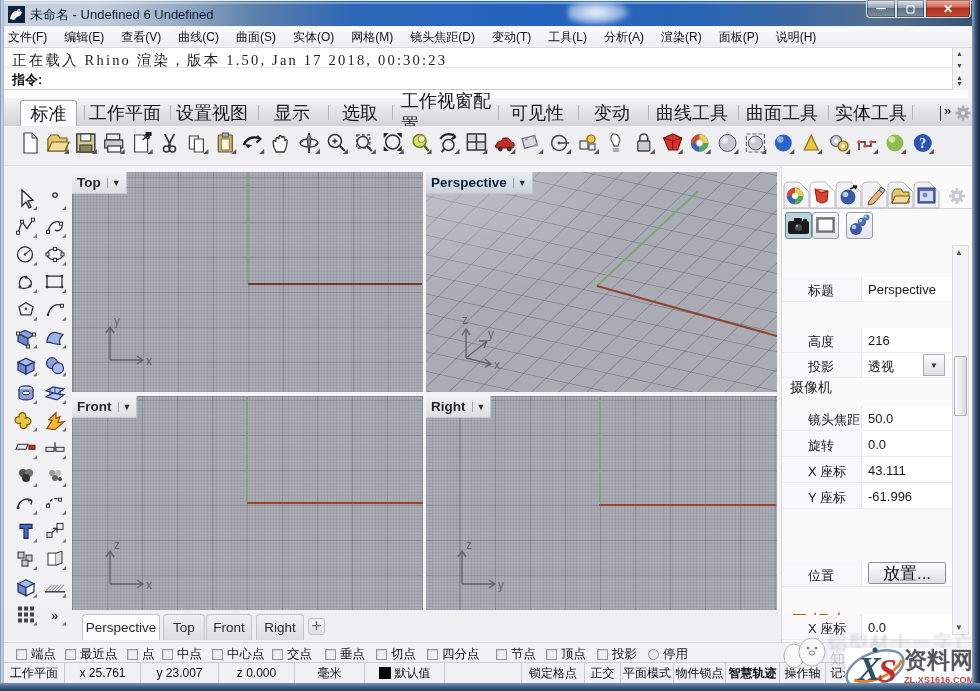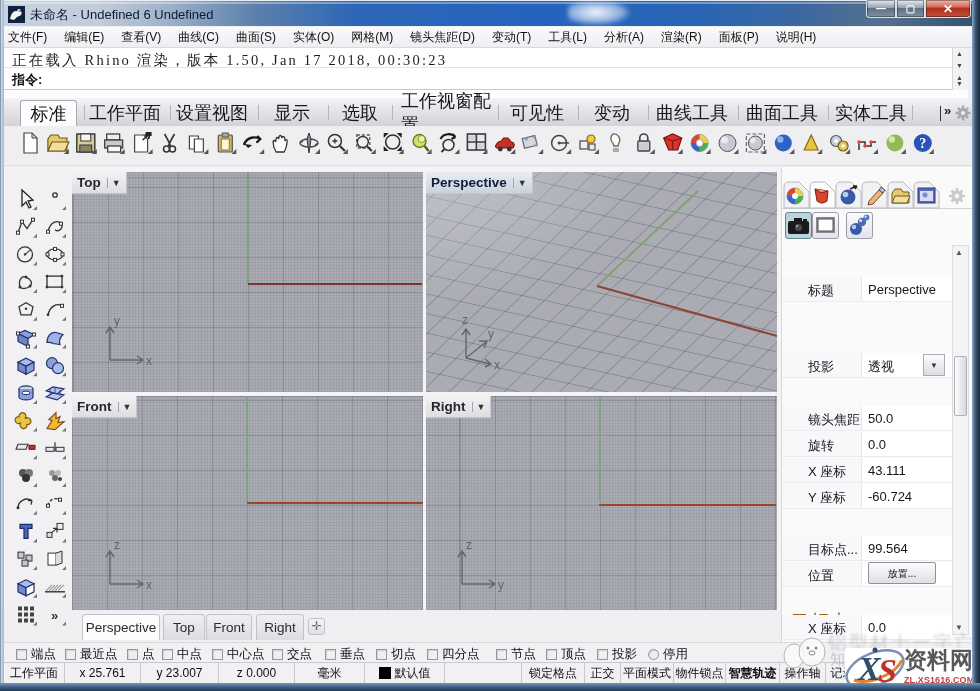--- a/index.html
+++ b/index.html
@@ -675,48 +675,49 @@
           <circle cx="7" cy="14" r="2.2" fill="#B8CCF0"></circle>
           <circle cx="15" cy="9" r="4.2" fill="#4A6AB8"></circle>
           <circle cx="13.7" cy="7.7" r="1.6" fill="#C8D8F4"></circle>
           <circle cx="19.5" cy="4.5" r="3" fill="#5A7AC8"></circle>
           <circle cx="18.6" cy="3.6" r="1.1" fill="#D8E4F8"></circle>
         </svg></div>
     <div class="abs prow" style="top:110px">
         <span class="pl">标题</span>
         <span class="pv">Perspective</span>
       </div>
+    <div class="abs prow" style="top:161px">
+        <span class="pl">高度</span>
+        <span class="pv">216</span>
+      </div>
     <div class="abs prow" style="top:186px">
         <span class="pl">投影</span>
         <span class="pv">透视</span>
       <span class="abs" style="left:141px;top:1px;width:22px;height:22px;background:linear-gradient(180deg,#FCFCFD,#DCDCE2);border:1px solid #ABABB5;font-size:8px;color:#333;text-align:center;line-height:21px">▼</span>
       </div>
+    <div class="abs" style="left:8px;top:212px;width:180px;height:20px;font-size:14px;color:#1c1c22">摄像机</div>
     <div class="abs prow" style="top:239px">
         <span class="pl">镜头焦距</span>
         <span class="pv">50.0</span>
       </div>
     <div class="abs prow" style="top:265px">
         <span class="pl">旋转</span>
         <span class="pv">0.0</span>
       </div>
     <div class="abs prow" style="top:291px">
         <span class="pl">X 座标</span>
         <span class="pv">43.111</span>
       </div>
     <div class="abs prow" style="top:317px">
         <span class="pl">Y 座标</span>
-        <span class="pv">-60.724</span>
-      </div>
-    <div class="abs prow" style="top:369px">
-        <span class="pl">目标点...</span>
-        <span class="pv">99.564</span>
+        <span class="pv">-61.996</span>
       </div>
     <div class="abs prow" style="top:395px">
         <span class="pl">位置</span>
-      <span class="abs" style="left:86px;top:0px;width:68px;height:22px;background:linear-gradient(180deg,#FDFDFE,#DFDFE5);border:1px solid #8F8F9A;border-radius:2px;font-size:10px;color:#111;text-align:center;line-height:21px">放置...</span>
+      <span class="abs" style="left:86px;top:0px;width:78px;height:22px;background:linear-gradient(180deg,#FDFDFE,#DFDFE5);border:1px solid #8F8F9A;border-radius:2px;font-size:17px;color:#111;text-align:center;line-height:21px">放置...</span>
       </div>
     <div class="abs" style="left:8px;top:442px;width:180px;height:20px;font-size:20px;color:#a16207">目标点</div>
     <div class="abs prow" style="top:448px">
         <span class="pl">X 座标</span>
         <span class="pv">0.0</span>
       </div>
 
     <div class="abs" style="left:170px;top:78px;width:17px;height:390px;background:#F4F4F6;border:1px solid #DCDCE2">
       <div class="abs" style="left:2px;top:2px;font-size:8px;color:#555">▲</div>
       <div class="abs" style="left:1px;top:110px;width:13px;height:60px;background:linear-gradient(90deg,#FDFDFE,#D8D8DE);border:1px solid #AFAFB8;border-radius:2px"></div>

